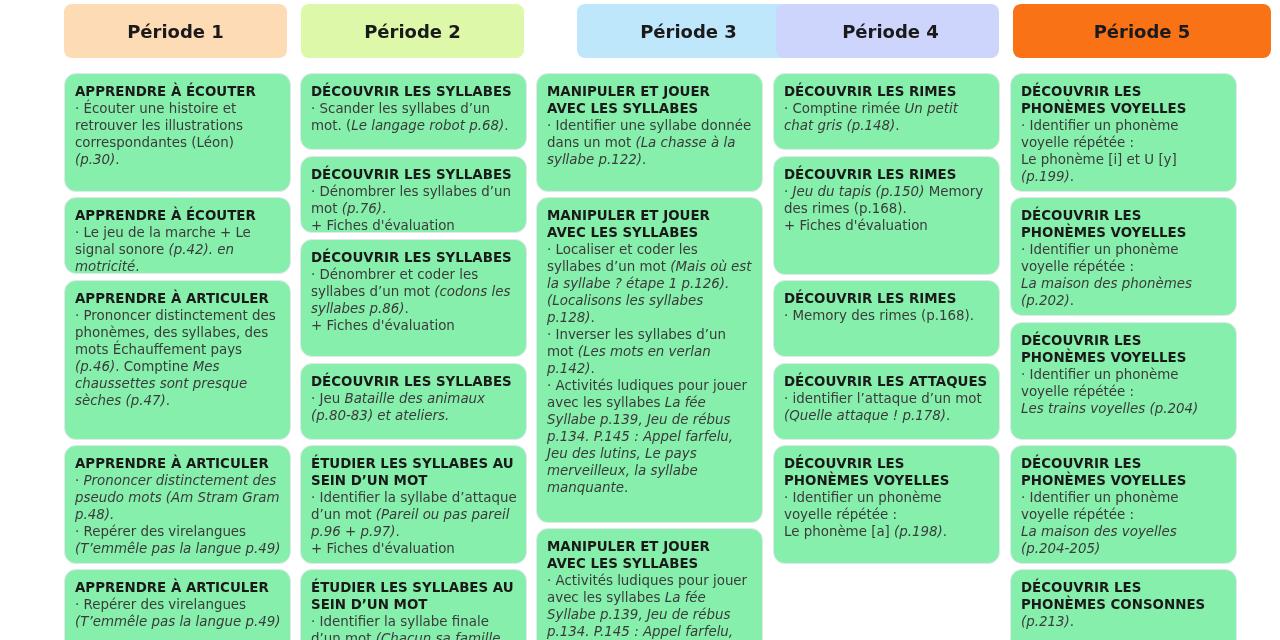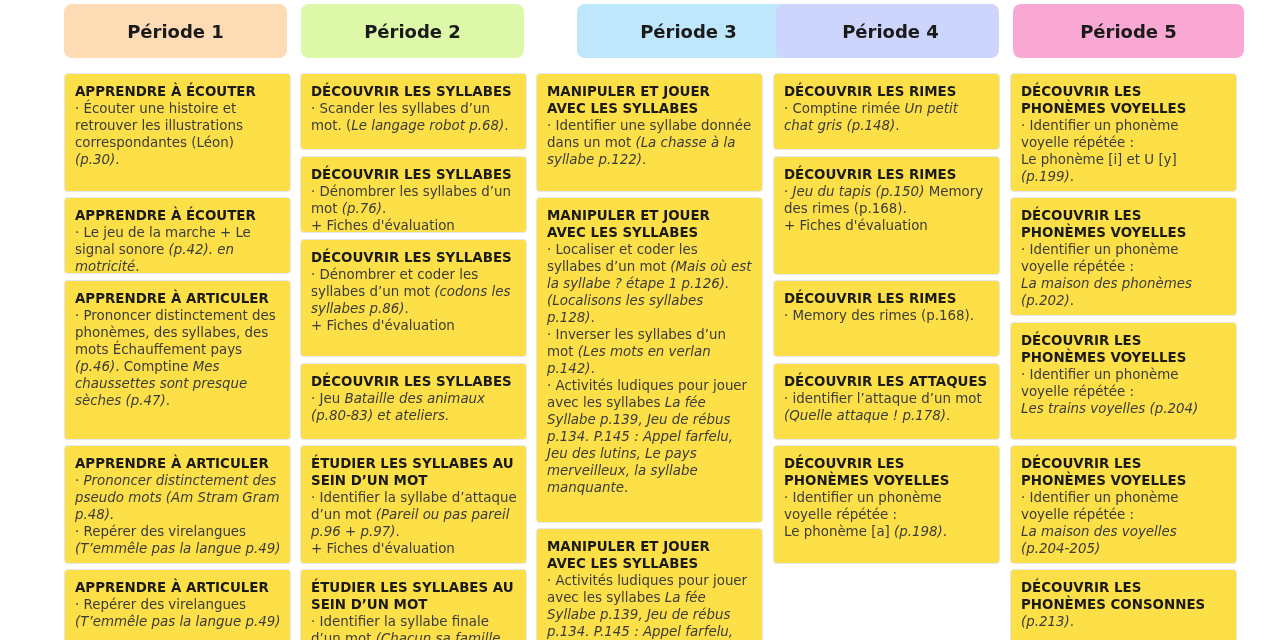--- a/index.html
+++ b/index.html
@@ -29,23 +29,23 @@
       font-size: 18px;
       color: #1a1a1a;
       box-sizing: border-box;
       padding-top: 0;
       border-top-left-radius: 8px;
       border-top-right-radius: 8px;
     }
     .card {
       position: absolute;
       box-sizing: border-box;
-      background: #fde047;
+      background: #86efac;
       border: 1px solid #e3e7ee;
-      border-radius: 4px;
+      border-radius: 12px;
       padding: 9px 9px 6px 10px;
       overflow: hidden;
       font-size: 13.4px;
       line-height: 17px;
       color: #3b3b3b;
     }
     .card-title {
       font-weight: bold;
       color: #1a1a1a;
       font-size: 13.4px;
@@ -64,21 +64,21 @@
   </style>
 </head>
 <body>
 
 <div class="board">
 
   <div class="period-header" style="left:64px;width:223px;background:#fddbb4;">Période 1</div>
   <div class="period-header" style="left:301px;width:223px;background:#dcf8a8;text-align:right;">Période 2</div>
   <div class="period-header" style="left:538px;width:223px;background:#bfe7fb;margin-left:39px;">Période 3</div>
   <div class="period-header" style="left:776px;width:223px;background:#cdd5fd;padding-left:6px;">Période 4</div>
-  <div class="period-header" style="left:1013px;width:231px;background:#f9a8d4;">Période 5</div>
+  <div class="period-header" style="left:1013px;width:258px;background:#f97316;">Période 5</div>
 
   <div class="card" style="left:64px;top:73px;width:227px;height:119px;">
     <div class="card-title">APPRENDRE À ÉCOUTER</div>
     <div class="card-body">
         <span class="line"><span>· Écouter une histoire et retrouver les illustrations correspondantes (Léon) </span><i>(p.30)</i><span>.</span></span>
       </div>
   </div>
   <div class="card" style="left:64px;top:197px;width:227px;height:77px;">
     <div class="card-title">APPRENDRE À ÉCOUTER</div>
     <div class="card-body">

